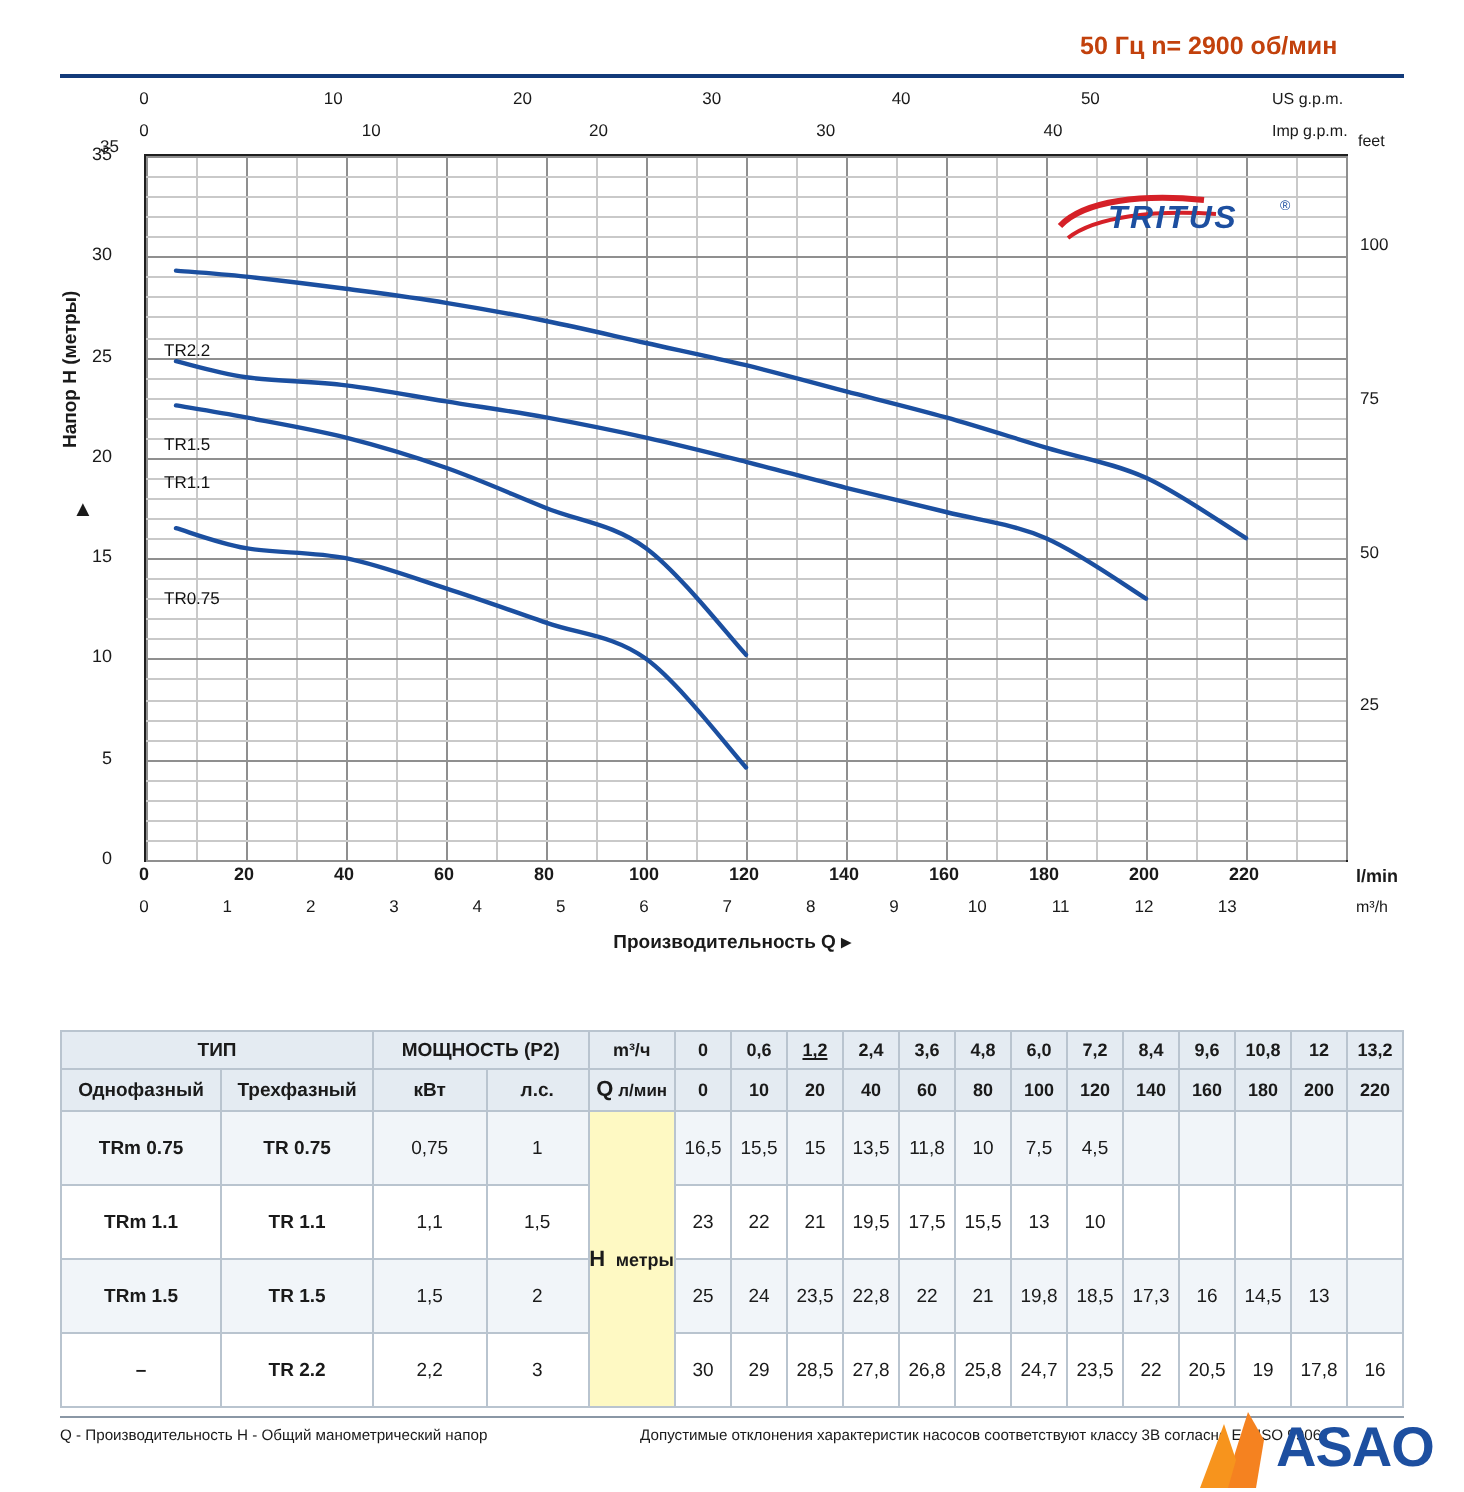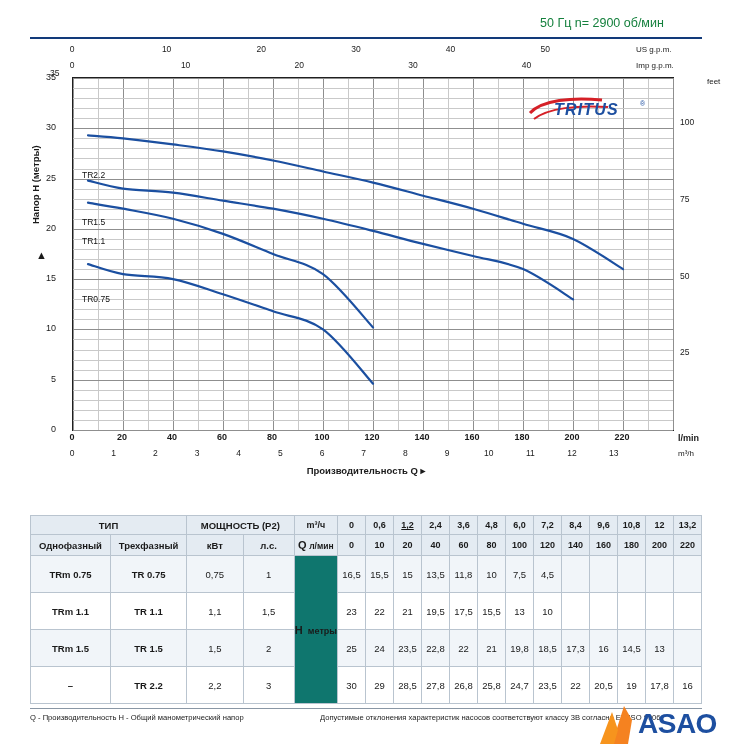--- a/index.html
+++ b/index.html
@@ -6,21 +6,21 @@
   body{
     width:732px;height:746px;background:#ffffff;
     font-family:"Liberation Sans", sans-serif;
     color:#1a1a1a;overflow:hidden;position:relative;
   }
   .page{position:relative;width:732px;height:746px;}
 
   
   .hdr{position:absolute;left:0;top:16px;width:732px;height:26px;}
   .hdr-title{position:absolute;left:30px;top:0;font-size:12.5px;font-weight:bold;color:#123a7a;letter-spacing:.1px;}
-  .hdr-right{position:absolute;left:540px;top:0;font-size:12.5px;font-weight:normal;color:#15803d;}
+  .hdr-right{position:absolute;left:540px;top:0;font-size:12.5px;font-weight:bold;color:#c2410c;}
   .hdr-rule{position:absolute;left:30px;top:21px;width:672px;height:2px;background:#123a7a;}
 
   
   .chart-wrap{position:absolute;left:0;top:44px;width:732px;height:440px;}
   .plot{position:absolute;left:72px;top:33px;width:600px;height:352px;border:1px solid #1f1f1f;background:#fff;}
   .gl{position:absolute;background:#c9c9c9;}
   .gl.v{width:1px;top:0;bottom:0;}
   .gl.h{height:1px;left:0;right:0;}
   .gl.major{background:#8f8f8f;}
 
@@ -51,21 +51,21 @@
   
   .tbl{position:absolute;left:30px;top:515px;width:672px;border-collapse:collapse;padding-left:36px;}
   .tbl td,.tbl th{border:1px solid #b9c4cf;font-size:9.5px;text-align:center;color:#1a1a1a;padding:0;}
   .tbl .hcell{background:#e4ebf2;font-weight:bold;height:18px;}
   .tbl .hcell2{background:#e4ebf2;font-weight:bold;height:20px;}
   .tbl .rowA{background:#f1f5f9;}
   .tbl .rowB{background:#ffffff;}
   .tbl td.type{font-weight:bold;text-align:center;}
   .tbl td.tall{height:36px;}
   .tbl .qcell{background:#e4ebf2;font-weight:bold;font-size:9px;}
-  .tbl .hlabel{background:#0f766e;font-weight:bold;font-size:9.5px;}
+  .tbl .hlabel{background:#fef9c3;font-weight:bold;font-size:9.5px;}
 
   
   .foot{position:absolute;left:0;top:708px;width:732px;}
   .foot-rule{position:absolute;left:30px;top:0;width:672px;height:1px;background:#8a97a5;}
   .foot-l{position:absolute;left:30px;top:5px;font-size:7.6px;color:#1a1a1a;}
   .foot-r{position:absolute;left:320px;top:5px;font-size:7.6px;color:#1a1a1a;}
   .asao{position:absolute;left:598px;top:700px;width:130px;height:46px;}
   .asao-txt{position:absolute;left:40px;top:8px;font-size:28px;font-weight:bold;color:#1d4fa0;letter-spacing:-.5px;}
 </style>
 </head>
@@ -188,21 +188,21 @@
     <div class="axis-unit" style="left:50px;top:24px;font-size:8.5px;">35</div>
     <div class="ylabel">Напор H (метры)</div>
     <div style="position:absolute;left:36px;top:205px;font-size:11px;">▲</div>
 
     <div id="yright">
         <div class="yr" style="top: 308.364px;">25</div>
         <div class="yr" style="top: 231.727px;">50</div>
         <div class="yr" style="top: 155.091px;">75</div>
         <div class="yr" style="top: 78.4546px;">100</div>
       </div>
-    <div class="yr-unit" style="top:33px;margin-left:28px;">feet</div>
+    <div class="yr-unit" style="top:22px;">feet</div>
 
     <div class="curve-lbl" style="left:82px;top:126px;">TR2.2</div>
     <div class="curve-lbl" style="left:82px;top:173px;">TR1.5</div>
     <div class="curve-lbl" style="left:82px;top:192px;">TR1.1</div>
     <div class="curve-lbl" style="left:82px;top:250px;">TR0.75</div>
 
     <div class="logo">
       <svg width="130" height="30" style="position:absolute;left:0;top:0;">
         <path d="M2 17 C14 4, 44 1, 74 4" stroke="#d52027" stroke-width="3" fill="none"></path>
         <path d="M6 23 C20 12, 50 9, 80 11" stroke="#d52027" stroke-width="2" fill="none"></path>

